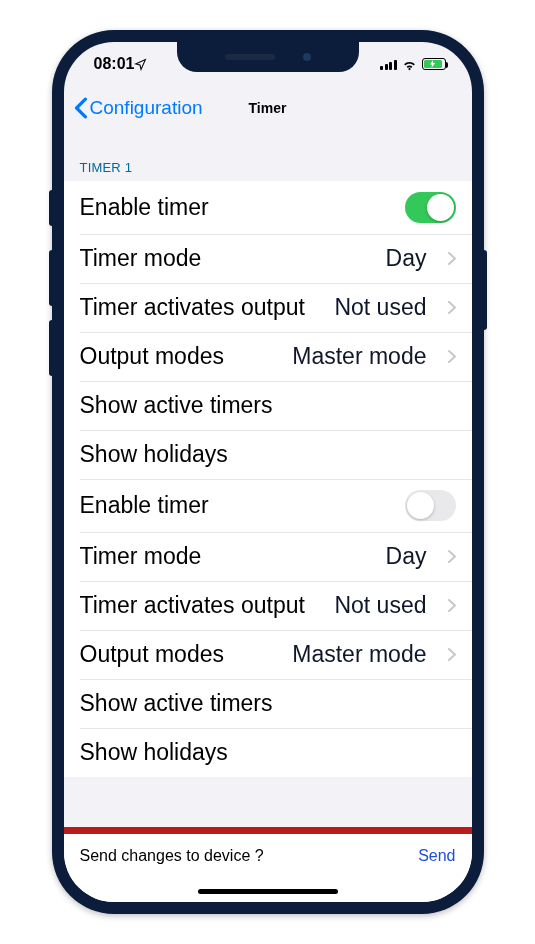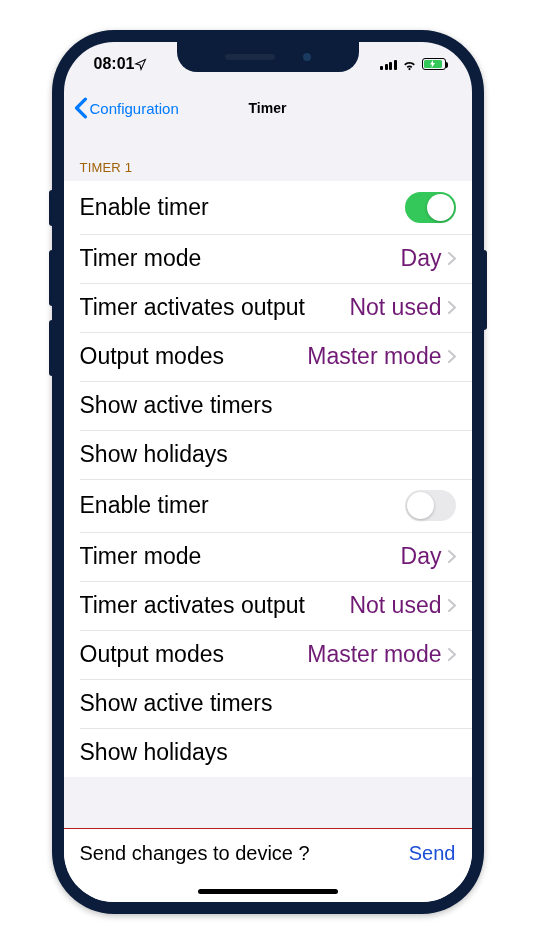--- a/index.html
+++ b/index.html
@@ -109,41 +109,41 @@
   .icon-inline { display: inline-flex; align-items: center; }
   .navbar {
     height: 44px;
     display: flex;
     align-items: center;
     padding: 0 10px;
     position: relative;
   }
   .navbar .back {
     display: flex;
-    align-items: center;
+    align-items: flex-end;
     color: #007aff;
-    font-size: 15px;
+    font-size: 19px;
     gap: 2px;
   }
   .navbar .title {
     position: absolute;
     left: 0; right: 0;
     text-align: center;
     font-size: 14px;
     font-weight: 600;
     pointer-events: none;
   }
   .content {
     flex: 1;
     overflow-y: auto;
   }
   .section-header {
     padding: 30px 16px 6px;
     font-size: 13px;
-    color: #a16207;
+    color: #0369a1;
     text-transform: uppercase;
     letter-spacing: 0.2px;
     background: #f2f2f7;
   }
   .section-header.tight { padding-top: 18px; }
   .cell {
     background: #fff;
     min-height: 44px;
     padding: 11px 16px;
     display: flex;
@@ -154,22 +154,22 @@
   }
   .cell + .cell::before {
     content: "";
     position: absolute;
     top: 0; left: 16px; right: 0;
     height: 1px;
     background: #e5e5ea;
   }
   .cell .label { flex: 1; }
   .cell .value {
-    color: #701a75;
-    margin-right: 6px;
+    color: #0f172a;
+    margin-right: 21px;
   }
   .chevron {
     color: #c7c7cc;
     display: inline-flex;
   }
   
   .switch {
     position: relative;
     width: 51px; height: 31px;
   }
@@ -187,25 +187,25 @@
     background: #fff;
     border-radius: 50%;
     box-shadow: 0 1px 3px rgba(0,0,0,0.25);
     transition: left .2s;
   }
   .switch.on .slider { background: #34c759; }
   .switch.on .knob { left: 22px; }
 
   .bottom-bar {
     background: #fff;
-    border-top: 1px solid #b91c1c;
+    border-top: 7px solid #b91c1c;
     padding: 13px 16px 13px;
     display: flex;
     align-items: center;
-    font-size: 20px;
+    font-size: 16px;
   }
   .bottom-bar .prompt { flex: 1; color: #000; }
   .bottom-bar .action { color: #1d4ed8; }
 
   .home-indicator {
     position: absolute;
     bottom: 8px;
     left: 50%;
     transform: translateX(-50%);
     width: 140px; height: 5px;

